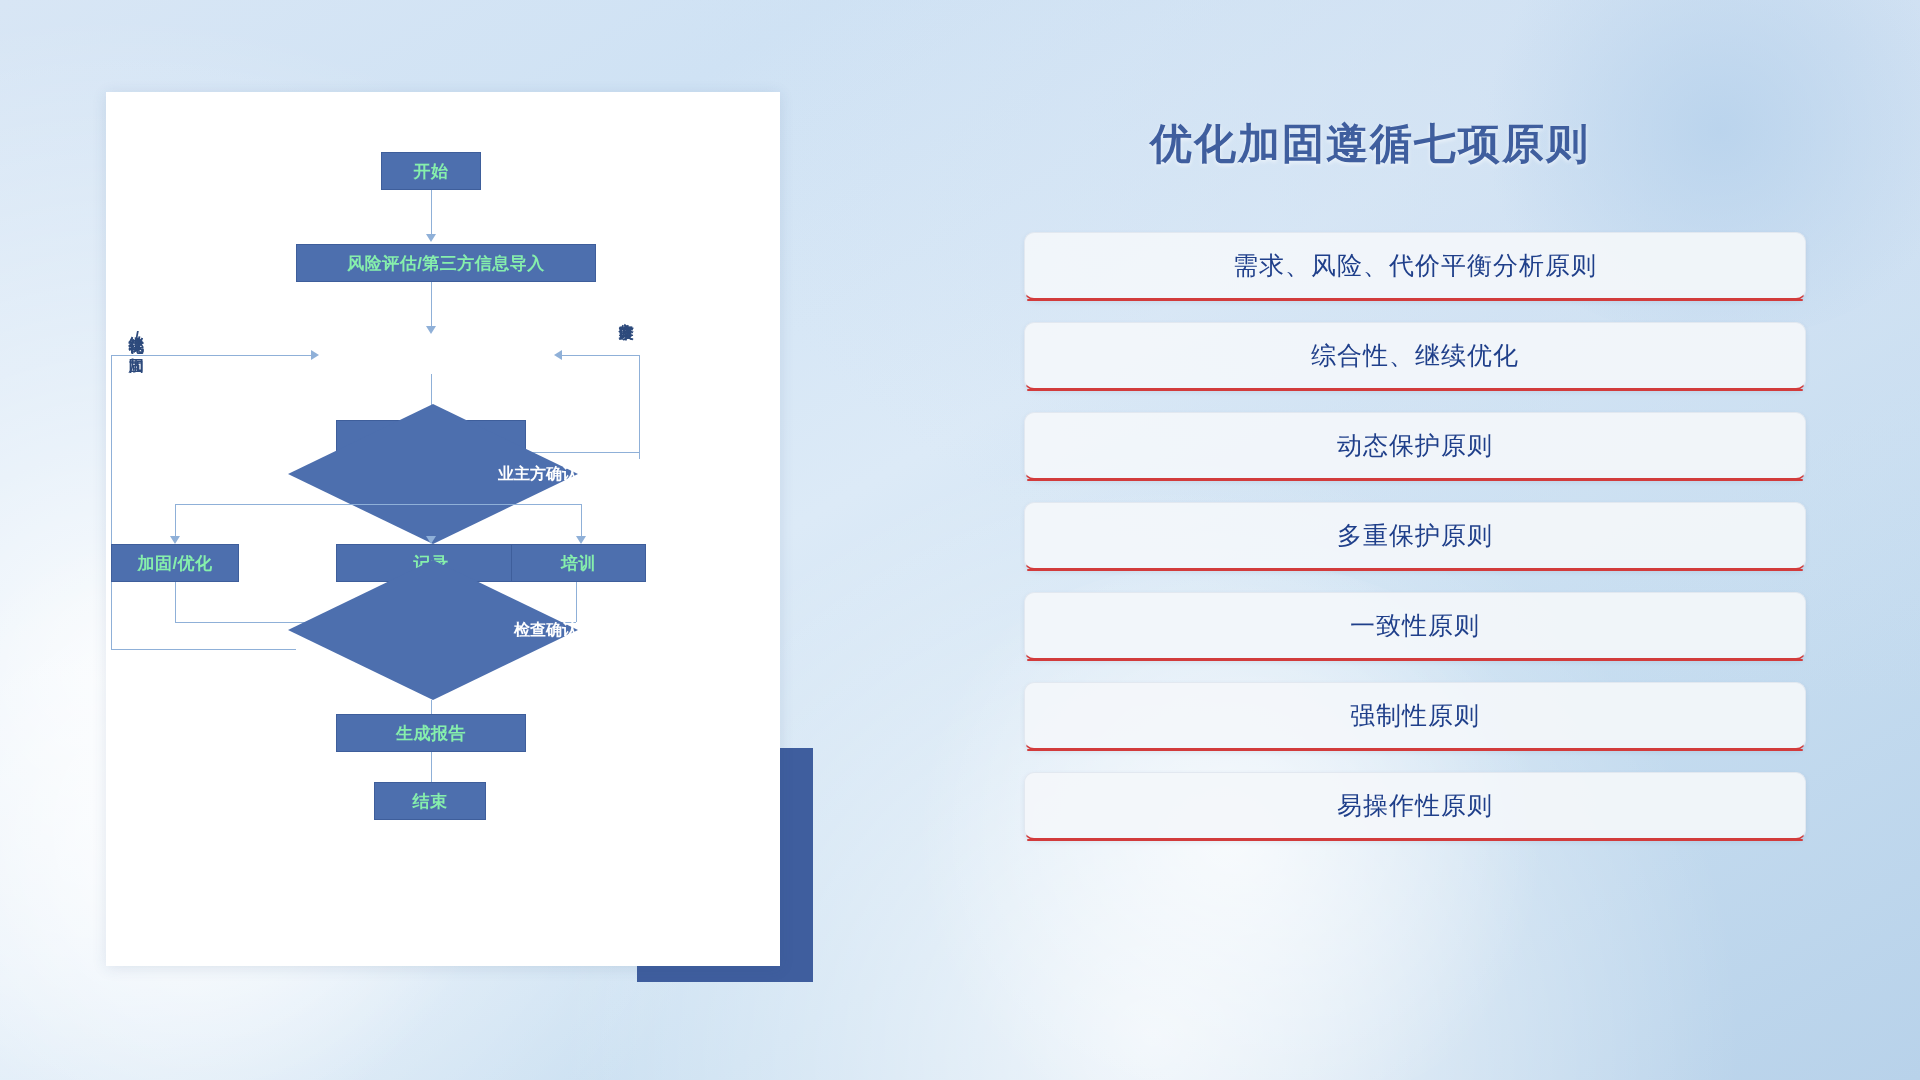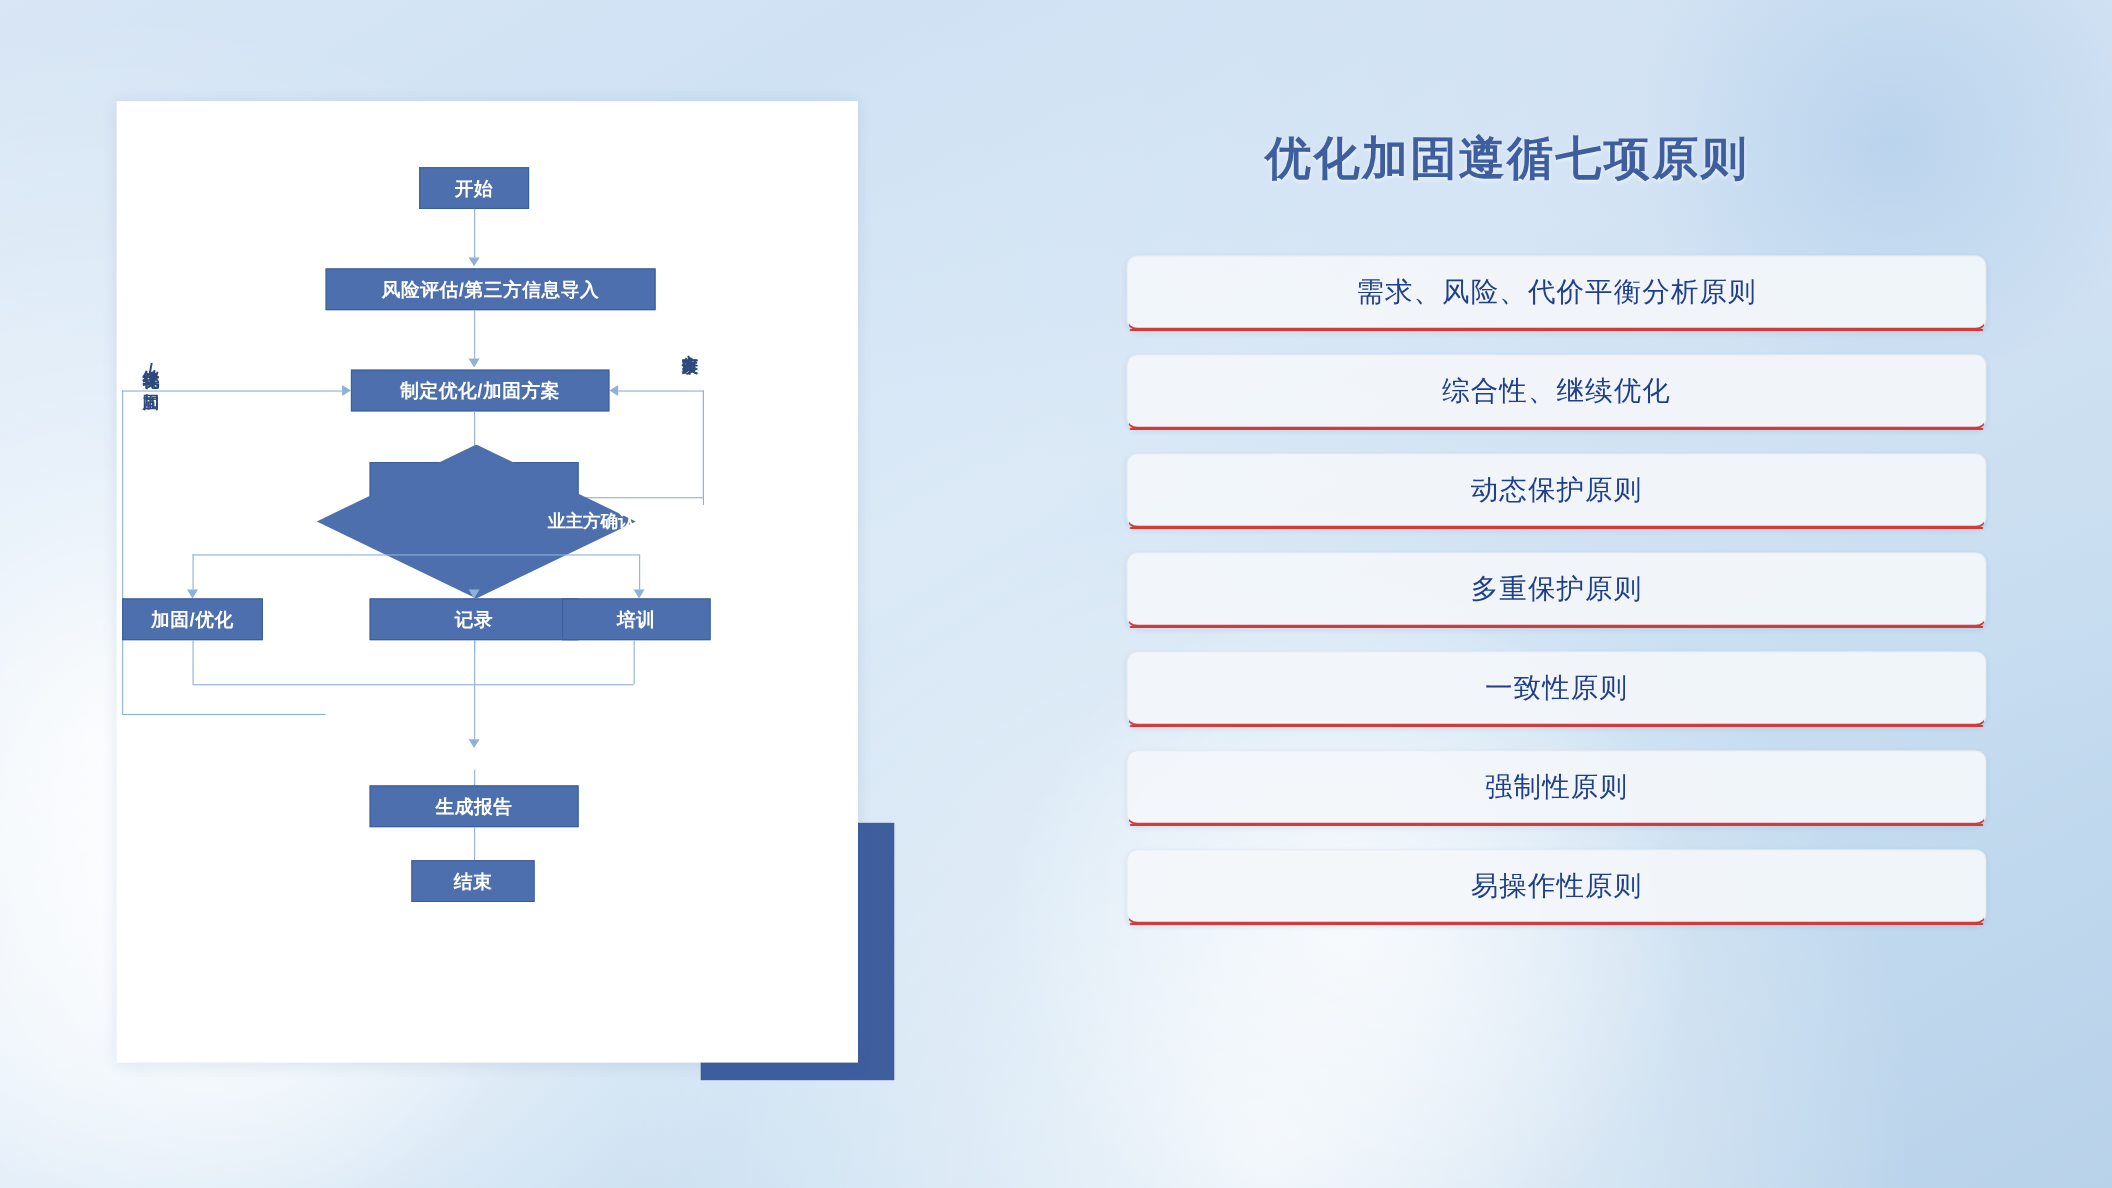--- a/index.html
+++ b/index.html
@@ -64,21 +64,21 @@
     top: 92px;
     width: 674px;
     height: 874px;
     background: #ffffff;
     box-shadow: 0 2px 14px rgba(40,70,120,0.12);
   }
 
   .node {
     position: absolute;
     box-sizing: border-box;
-    color: #ffffff;
+    color: #86efac;
     font-size: 17px;
     font-weight: 700;
     display: flex;
     align-items: center;
     justify-content: center;
     letter-spacing: 0.5px;
     white-space: nowrap;
   }
   .node.rect {
     background: #4d6fae;
@@ -207,21 +207,20 @@
 <div class="flow-card">
 
   <div class="node rect" style="left:275px; top:60px; width:100px;">开始</div>
   <div class="ln v" style="left:325px; top:98px; height:44px;"></div>
   <div class="arrow-down" style="left:320px; top:142px;"></div>
 
   <div class="node rect" style="left:190px; top:152px; width:300px;">风险评估/第三方信息导入</div>
   <div class="ln v" style="left:325px; top:190px; height:44px;"></div>
   <div class="arrow-down" style="left:320px; top:234px;"></div>
 
-  <div class="node rect" style="left:213px; top:244px; width:235px;">制定优化/加固方案</div>
 
   <div class="ln v" style="left:5px; top:263px; height:294px;"></div>
   <div class="ln h" style="left:5px; top:263px; width:200px;"></div>
   <div class="arrow-right" style="left:205px; top:258px;"></div>
   <div class="ln h" style="left:5px; top:557px; width:185px;"></div>
   <div class="vlabel" style="left:22px; top:232px; height:140px;">继续优化/加固</div>
 
   <div class="ln v" style="left:533px; top:263px; height:104px;"></div>
   <div class="ln h" style="left:456px; top:263px; width:77px;"></div>
   <div class="arrow-left" style="left:448px; top:258px;"></div>
@@ -253,20 +252,24 @@
   <div class="node rect" style="left:5px; top:452px; width:128px;">加固/优化</div>
   <div class="node rect" style="left:230px; top:452px; width:190px;">记录</div>
   <div class="node rect" style="left:405px; top:452px; width:135px;">培训</div>
 
   <div class="ln v" style="left:69px; top:490px; height:40px;"></div>
   <div class="ln v" style="left:470px; top:490px; height:40px;"></div>
   <div class="ln h" style="left:69px; top:530px; width:401px;"></div>
   <div class="ln v" style="left:325px; top:490px; height:90px;"></div>
   <div class="arrow-down" style="left:320px; top:580px;"></div>
 
+  <div class="diamond-wrap" style="left:182px; top:468px; width:290px; height:140px;">
+    <div class="dm"></div>
+    <div class="dm-label">检查确认</div>
+  </div>
 
   <div class="ln v" style="left:325px; top:608px; height:42px;"></div>
   <div class="arrow-down" style="left:320px; top:650px;"></div>
 
   <div class="node rect" style="left:230px; top:622px; width:190px;text-align:center;">生成报告</div>
   <div class="ln v" style="left:325px; top:660px; height:30px;"></div>
   <div class="arrow-down" style="left:320px; top:690px;"></div>
 
   <div class="node rect" style="left:268px; top:690px; width:112px;">结束</div>
 </div>

